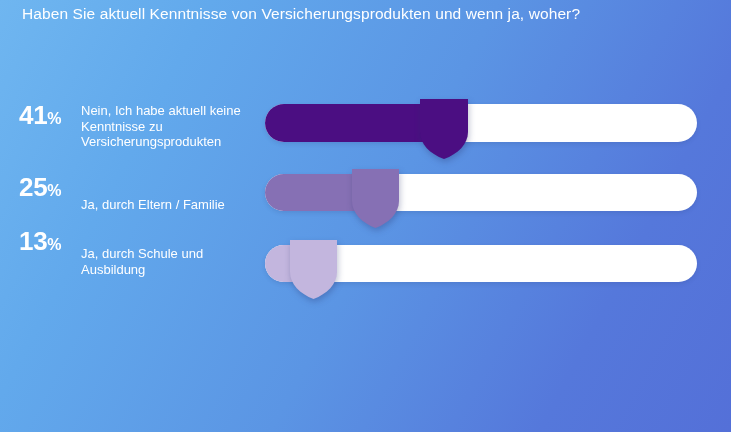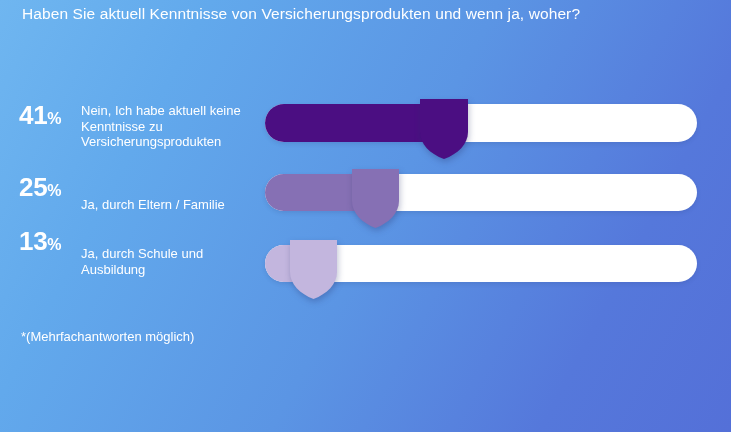--- a/index.html
+++ b/index.html
@@ -146,15 +146,14 @@
       </div>
       <div class="shield" style="left:290px;top:240px;width:47px;height:59px;">
         <svg viewBox="0 0 47 59" preserveAspectRatio="none">
           <path d="M0,0 H47 V32 C47,44 37,54 23.5,59 C10,54 0,44 0,32 Z" fill="#C3B6DE"></path>
         </svg>
       </div>
     </div>
 
   </div>
 
-  <div class="footnote">*(Mehrfachantworten möglich)</div>
 
 </div>
 
 </body></html>

